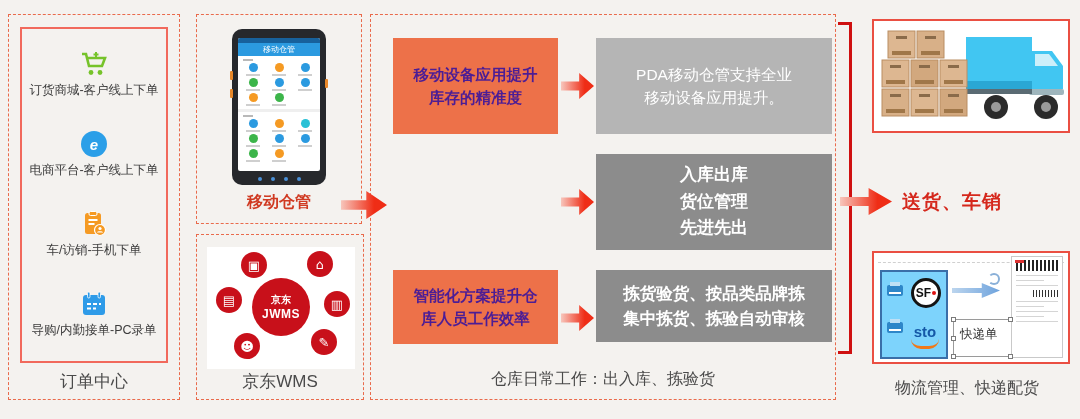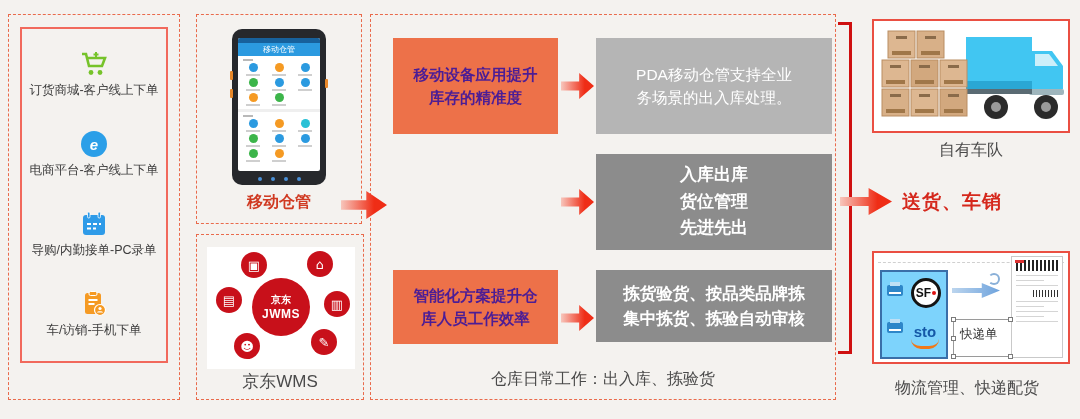--- a/index.html
+++ b/index.html
@@ -128,39 +128,40 @@
           <path d="M16 1v5M13.5 3.5h5" stroke="#76c32a" stroke-width="2"></path>
         </svg>
         <span class="oc-label">订货商城-客户线上下单</span>
       </div>
       <div class="oc-item">
         <span class="circle-icon" style="background:#2b9fe8">e</span>
         <span class="oc-label">电商平台-客户线上下单</span>
       </div>
       <div class="oc-item">
         <svg width="26" height="26" viewBox="0 0 26 26">
-          <rect x="2" y="4" width="22" height="20" rx="3" fill="#2e9be8"></rect>
-          <rect x="6.5" y="1" width="2.5" height="6" rx="1.2" fill="#2e9be8" stroke="#fff" stroke-width="0.8"></rect>
-          <rect x="17" y="1" width="2.5" height="6" rx="1.2" fill="#2e9be8" stroke="#fff" stroke-width="0.8"></rect>
-          <path d="M6 13h14M6 17.5h9" stroke="#fff" stroke-width="1.8" stroke-dasharray="4 2"></path>
-        </svg>
-        <span class="oc-label">导购/内勤接单-PC录单</span>
-      </div>
-      <div class="oc-item">
-        <svg width="26" height="26" viewBox="0 0 26 26">
           <rect x="4" y="2" width="16" height="21" rx="2.5" fill="#f59a23"></rect>
           <rect x="8" y="0.5" width="8" height="4" rx="1.5" fill="#f59a23" stroke="#fff" stroke-width="1"></rect>
           <path d="M7.5 9h9M7.5 13h6" stroke="#fff" stroke-width="1.8"></path>
           <circle cx="19" cy="19" r="5.5" fill="#f59a23" stroke="#fff" stroke-width="1.2"></circle>
           <circle cx="19" cy="17.5" r="1.6" fill="#fff"></circle>
           <path d="M15.8 21.6c0.6-1.8 5.8-1.8 6.4 0" fill="#fff"></path>
         </svg>
         <span class="oc-label">车/访销-手机下单</span>
       </div>
-    </div>
+      <div class="oc-item">
+        <svg width="26" height="26" viewBox="0 0 26 26">
+          <rect x="2" y="4" width="22" height="20" rx="3" fill="#2e9be8"></rect>
+          <rect x="6.5" y="1" width="2.5" height="6" rx="1.2" fill="#2e9be8" stroke="#fff" stroke-width="0.8"></rect>
+          <rect x="17" y="1" width="2.5" height="6" rx="1.2" fill="#2e9be8" stroke="#fff" stroke-width="0.8"></rect>
+          <path d="M6 13h14M6 17.5h9" stroke="#fff" stroke-width="1.8" stroke-dasharray="4 2"></path>
+        </svg>
+        <span class="oc-label">导购/内勤接单-PC录单</span>
+      </div>
+    </div>
+    <div class="panel-caption">订单中心</div>
   </div>
 
   <div class="dashed-box" id="box-phone">
     <div class="phone">
       <span class="nub" style="left:-2px;top:42px"></span>
       <span class="nub" style="left:-2px;top:60px"></span>
       <span class="nub" style="right:-2px;top:50px"></span>
       <div class="p-screen">
         <div class="p-status"></div>
         <div class="p-header">移动仓管</div>
@@ -276,21 +277,21 @@
     <div class="panel-caption">京东WMS</div>
   </div>
 
   <div class="grad-arrow" id="arrow-phone"></div>
 
   <div class="dashed-box" id="box-mid">
     <div class="driver" id="row1-driver">移动设备应用提升
 库存的精准度</div>
     <div class="grad-arrow mid-arrow" id="arrow-r1"></div>
     <div class="result" id="row1-result" style="background: rgb(181, 181, 181);">PDA移动仓管支持全业
-务场景的出入库处理。</div>
+移动设备应用提升。</div>
 
     <div class="grad-arrow mid-arrow" id="arrow-r2"></div>
     <div class="result" id="row2-result" style="background: rgb(140, 140, 140);">入库出库
 货位管理
 先进先出</div>
 
     <div class="driver" id="row3-driver">智能化方案提升仓
 库人员工作效率</div>
     <div class="grad-arrow mid-arrow" id="arrow-r3"></div>
     <div class="result" id="row3-result" style="background: rgb(140, 140, 140);">拣货验货、按品类品牌拣
@@ -344,21 +345,20 @@
           <rect x="47" y="30" width="19" height="4"></rect>
         <rect x="12" y="59" width="19" height="4"></rect>
           <rect x="41" y="59" width="19" height="4"></rect>
           <rect x="70" y="59" width="19" height="4"></rect>
         <rect x="12" y="88" width="19" height="4"></rect>
           <rect x="41" y="88" width="19" height="4"></rect>
           <rect x="70" y="88" width="19" height="4"></rect>
       </g>
     </svg>
   </div>
-  <div id="truck-caption">自有车队</div>
 
   <div class="photo-box" id="logi-box">
     <div class="guide"></div>
     <div class="blue-inner">
       <span class="printer" id="printer-1"></span>
       <span class="printer" id="printer-2"></span>
       <span class="sf-logo">
           <span>SF</span>
           <span class="sf-dot"></span>
         </span>

